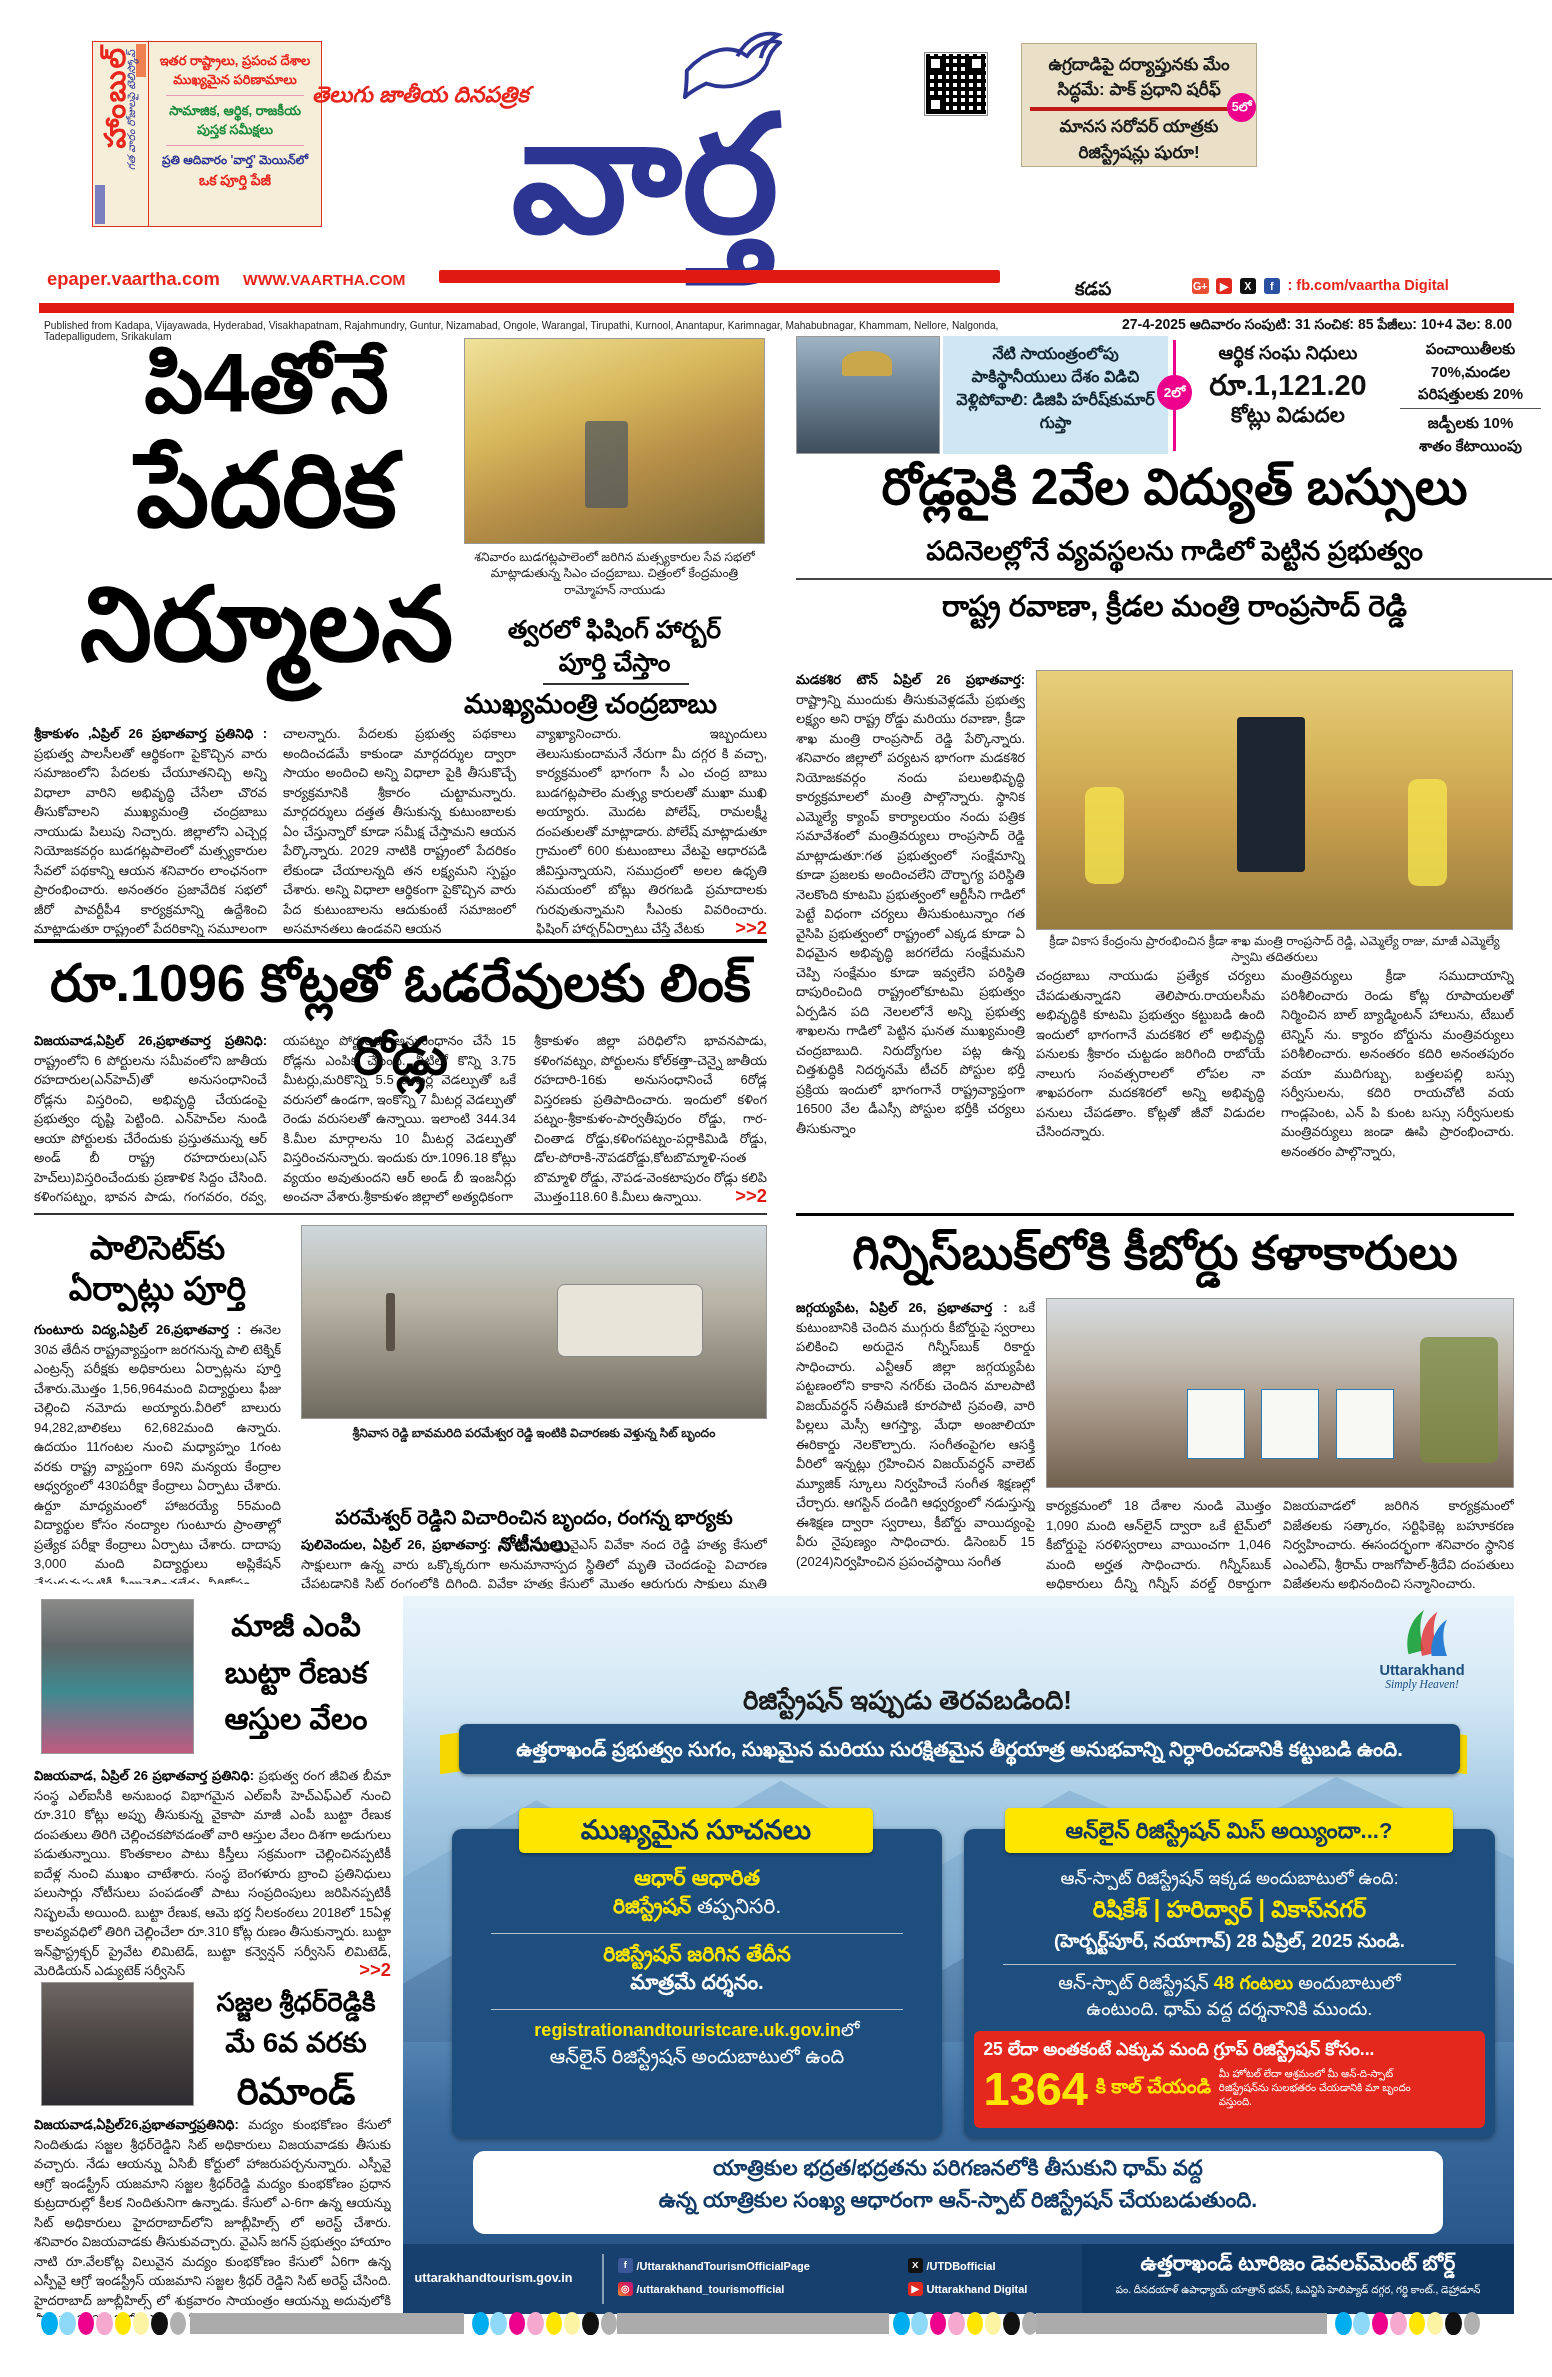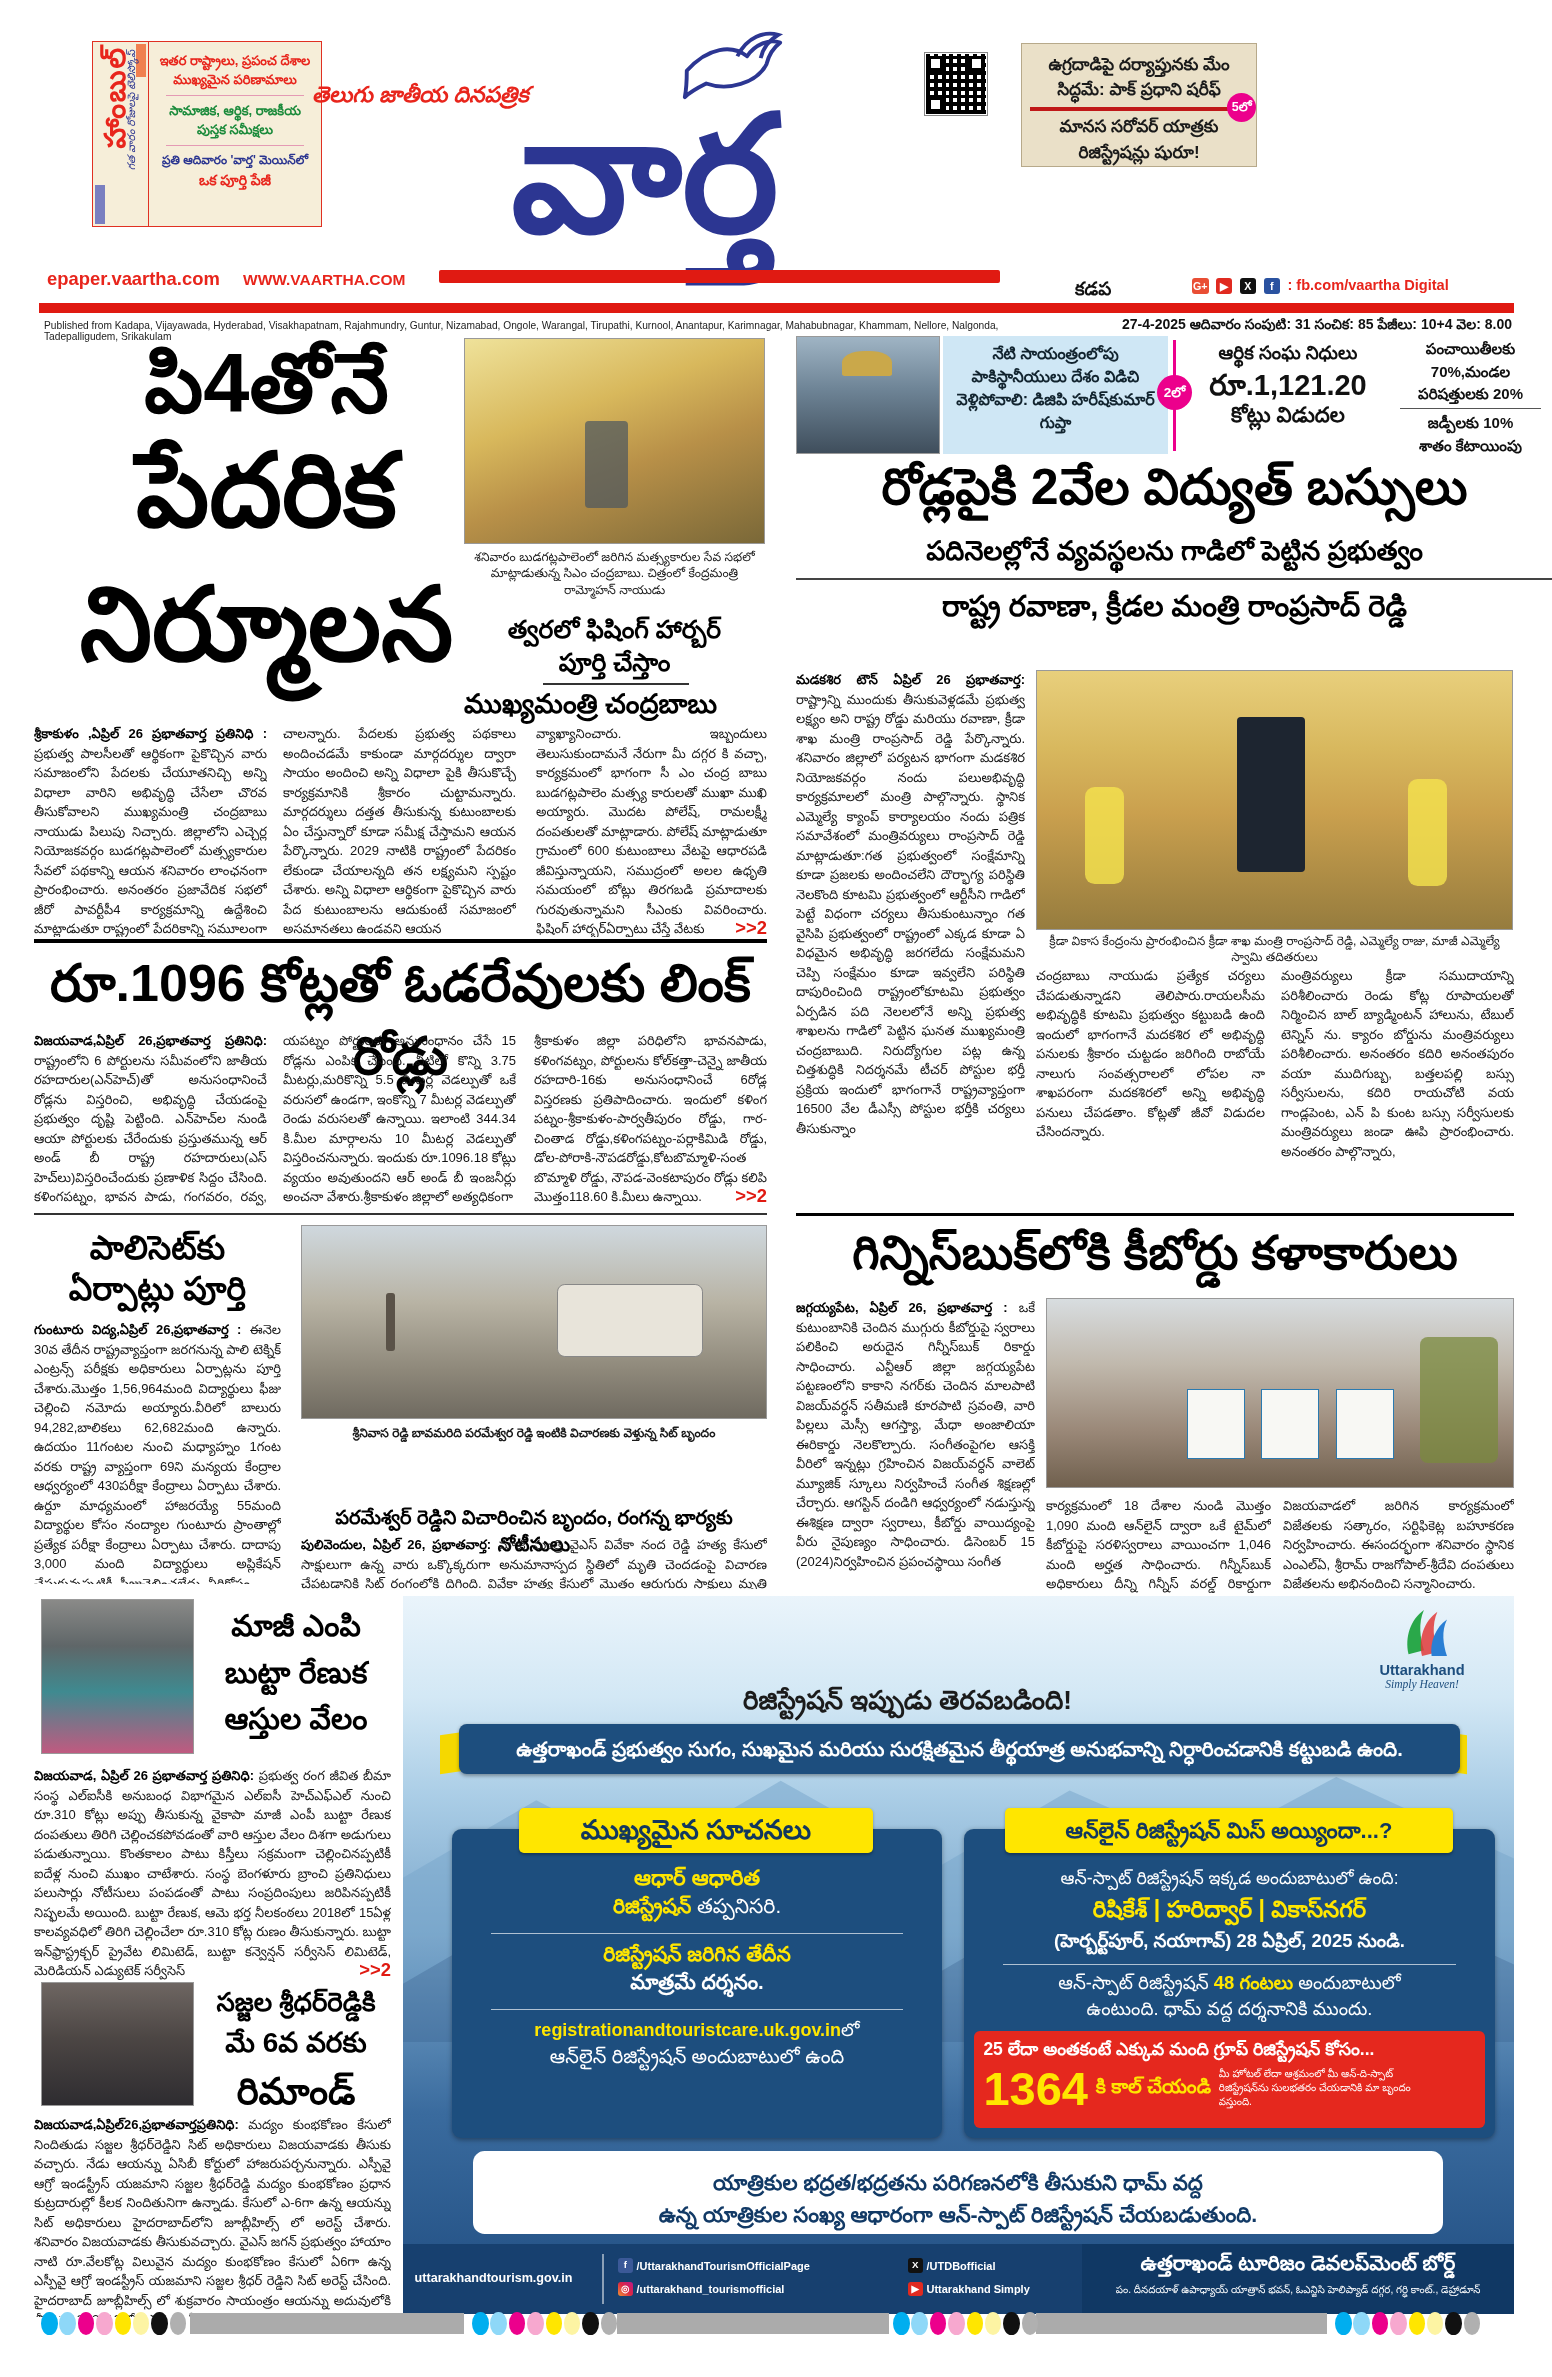--- a/index.html
+++ b/index.html
@@ -39,21 +39,21 @@
   .ad-title { color:#8e1a10; font-weight:bold; font-size:40px; text-align:center; }
   .ad-sub { color:#1b1b1b; font-weight:bold; font-size:26px; text-align:center; }
   .ribbon { background:#1d4e7e; border-radius:7.8px; color:#fff; font-size:20px; font-weight:bold; text-align:center; line-height:50px; box-shadow:0 1.9px 3.9px rgba(0,0,0,.35); }
   .ribbon-tail { position:absolute; width:45px; height:39px; background:#f5d800; }
   .ad-panel { background:#1d4e7e; border-radius:9.7px; box-shadow:0 1.9px 5.8px rgba(0,0,0,.35); color:#fff; text-align:center; }
   .yellow-h { background:#ffe600; border-radius:4.9px; color:#12375e; font-weight:bold; text-align:center; box-shadow:0 1.9px 2.9px rgba(0,0,0,.3); }
   .yel { color:#ffe600; }
   .whi { color:#ffffff; }
   .panel-div { height:1px; background:rgba(255,255,255,.65); margin:9.7px 39px; }
   .ad-red { background:#e5281e; border-radius:5.8px; color:#fff; }
-  .white-box { background:#fff; border-radius:11.6px; color:#123a66; font-weight:bold; font-size:21.3px; text-align:center; line-height:1.5; padding:17px 29px; }
+  .white-box { background:#fff; border-radius:11.6px; color:#123a66; font-weight:bold; font-size:21.3px; text-align:center; line-height:1.5; padding:2px 29px; }
   .ad-footer { background:#17406f; color:#fff; }
   .ad-footer-right { background:#103864; }
   .handle { font-size:11px; font-weight:bold; color:#fff; }
   .fic { display:inline-block; width:14.6px; height:14.6px; border-radius:2.9px; font-size:9.7px; font-weight:bold; color:#fff; text-align:center; line-height:14.6px; margin-right:3.9px; vertical-align:middle; }
   
   .dotgroup { display:flex; gap:1.9px; position:absolute; }
   .dot { width:16.5px; height:23px; border-radius:50%; }
   .regbar { position:absolute; height:21.3px; background:#ababab; top:2313px; }
   .qr { background:
       repeating-linear-gradient(0deg,#000 0 3.9px,transparent 3.9px 7.8px),
@@ -287,21 +287,21 @@
 
     <div class="abs ad-footer" style="left:0;top:648px;width:1111px;height:70px;">
       <div class="abs handle" style="left:11.6px;top:27px;width:180px;font-size:12.6px;">uttarakhandtourism.gov.in</div>
       <div class="abs" style="left:199px;top:9.7px;width:1.9px;height:50px;background:rgba(255,255,255,.5);"></div>
       <div class="abs" style="left:215px;top:11.6px;">
         <div><span class="fic" style="background:#3b5998;">f</span><span class="handle">/UttarakhandTourismOfficialPage</span></div>
         <div style="margin-top:5.8px;"><span class="fic" style="background:linear-gradient(45deg,#f09433,#dc2743,#bc1888);">◎</span><span class="handle">/uttarakhand_tourismofficial</span></div>
       </div>
       <div class="abs" style="left:505px;top:11.6px;">
         <div><span class="fic" style="background:#111;">X</span><span class="handle">/UTDBofficial</span></div>
-        <div style="margin-top:5.8px;"><span class="fic" style="background:#e02a20;">▶</span><span class="handle">Uttarakhand Simply</span></div>
+        <div style="margin-top:5.8px;"><span class="fic" style="background:#e02a20;">▶</span><span class="handle">Uttarakhand Digital</span></div>
       </div>
       <div class="abs ad-footer-right" style="left:679px;top:0;width:432px;height:70px;text-align:center;padding-top:7.8px;">
         <div style="font-size:20.4px;font-weight:bold;">ఉత్తరాఖండ్ టూరిజం డెవలప్‌మెంట్ బోర్డ్</div>
         <div style="font-size:10.2px;margin-top:3.9px;">పం. దీనదయాళ్ ఉపాధ్యాయ్ యాత్రాన్ భవన్, ఓఎన్జిసి హెలిప్యాడ్ దగ్గర, గర్ఢి కాంట్., డెహ్రాడూన్</div>
       </div>
     </div>
   </div>
 
   <div class="regbar" style="left:190px;width:274px;"></div>
   <div class="regbar" style="left:617px;width:272px;"></div>

